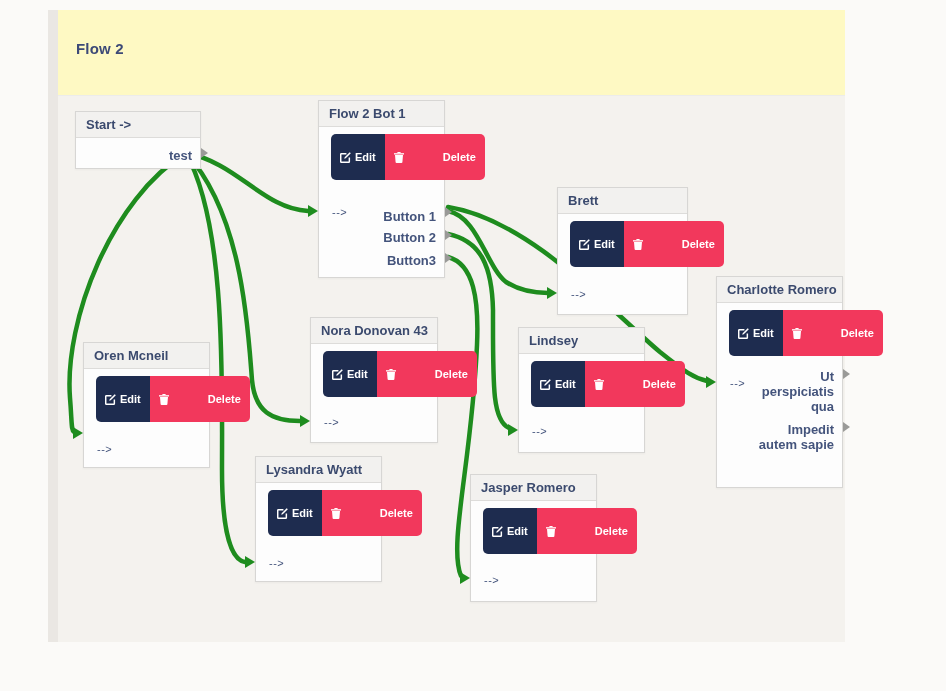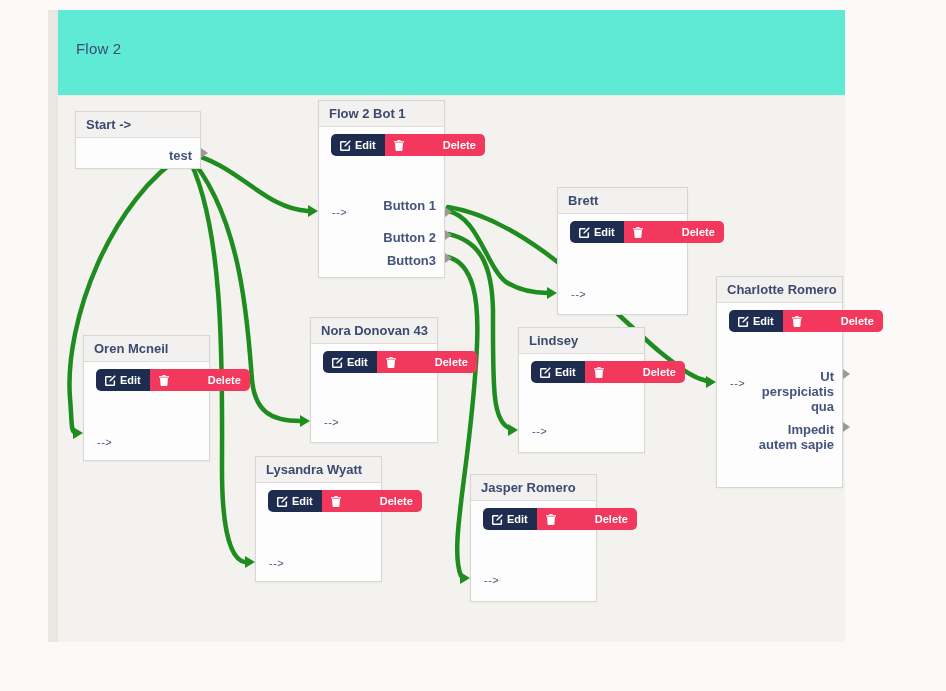--- a/index.html
+++ b/index.html
@@ -10,21 +10,21 @@
     position:relative;
     overflow:hidden;
   }
   .page { position:absolute; inset:0; }
   .left-strip {
     position:absolute; left:48px; top:10px; width:10px; height:632px;
     background:#eae7e3;
   }
   .titlebar {
     position:absolute; left:58px; top:10px; width:787px; height:86px;
-    background:#5eead4; border-bottom:1px solid #ececea;
+    background:#fef9c3; border-bottom:1px solid #ececea;font-weight:bold;
   }
   .titlebar .title {
     position:absolute; left:18px; top:30px;
     font-size:15px; color:#3d4a77; letter-spacing:.2px;
   }
   .canvas {
     position:absolute; left:58px; top:96px; width:787px; height:546px;
     background:#f4f2ee;
   }
   svg.wires { position:absolute; inset:0; width:946px; height:691px; z-index:1; pointer-events:none; }
@@ -37,21 +37,21 @@
   }
   .node-header {
     background:#f2f1ef; border-bottom:1px solid #dddcda;
     padding:5px 10px; font-size:13px; font-weight:bold; color:#3b4a6e;
     white-space:nowrap; overflow:hidden;
   }
   .btn-row { display:inline-flex; margin:7px 0 0 12px; border-radius:5px; overflow:hidden; }
   .btn {
     display:inline-flex; align-items:center; gap:4px;
     font-size:11px; font-weight:bold; color:#fff;
-    padding:5px 9px; border:none; cursor:pointer; line-height:12px;
+    padding:17px 9px; border:none; cursor:pointer; line-height:12px;
   }
   .btn.edit { background:#1e2c4f; }
   .btn.delete { background:#f2385c;gap:39px; }
   .btn svg { display:block; }
 
   .in-label {
     position:absolute; left:13px; font-size:11px; color:#44547c; letter-spacing:.5px;
   }
   .out-label {
     position:absolute; right:8px; font-size:13px; color:#44547c; text-align:right;font-weight:bold;
@@ -119,21 +119,21 @@
       <button class="btn delete">
           <svg width="10" height="11" viewBox="0 0 10 11">
             <path fill="#fff" d="M1 3h8l-.6 7.2a1 1 0 0 1-1 .8H2.6a1 1 0 0 1-1-.8z"></path>
             <rect fill="#fff" x="0" y="1.2" width="10" height="1.3"></rect>
             <rect fill="#fff" x="3.4" y="0" width="3.2" height="1"></rect>
           </svg>
           <span>Delete</span>
         </button>
     </div>
     <div class="in-label" style="top:105px;">--&gt;</div>
-    <div class="out-label" style="top:97px;">Button 1</div>
+    <div class="out-label" style="top:108px;">Button 1</div>
     <div class="out-label" style="top:129px;">Button 2</div>
     <div class="out-label" style="top:152px;">Button3</div>
     <div class="port-out" style="top:106px;"></div>
     <div class="port-out" style="top:129px;"></div>
     <div class="port-out" style="top:152px;"></div>
   </div>
 
   <div class="node" style="left:557px; top:187px; width:131px; height:128px;">
     <div class="node-header">
       <span>Brett</span>
@@ -179,21 +179,21 @@
           <span>Delete</span>
         </button>
     </div>
     <div class="in-label" style="top:100px;">--&gt;</div>
     <div class="out-label wrap" style="top:92px;">Ut perspiciatis qua</div>
     <div class="out-label wrap" style="top:145px;">Impedit autem sapie</div>
     <div class="port-out" style="top:92px;"></div>
     <div class="port-out" style="top:145px;"></div>
   </div>
 
-  <div class="node" style="left:83px; top:335px; width:127px; height:126px;">
+  <div class="node" style="left:83px; top:342px; width:127px; height:126px;">
     <div class="node-header">
       <span>Oren Mcneil</span>
     </div>
     <div class="btn-row">
       <button class="btn edit">
           <svg width="11" height="11" viewBox="0 0 12 12">
             <path fill="#fff" d="M0 2.5A1.5 1.5 0 0 1 1.5 1H7v1.6H1.6v7.8h7.8V6H11v4.5A1.5 1.5 0 0 1 9.5 12h-8A1.5 1.5 0 0 1 0 10.5z"></path>
             <path fill="#fff" d="M10.6.2l1.2 1.2-5.5 5.5-1.7.5.5-1.7z"></path>
           </svg>
           <span>Edit</span>

